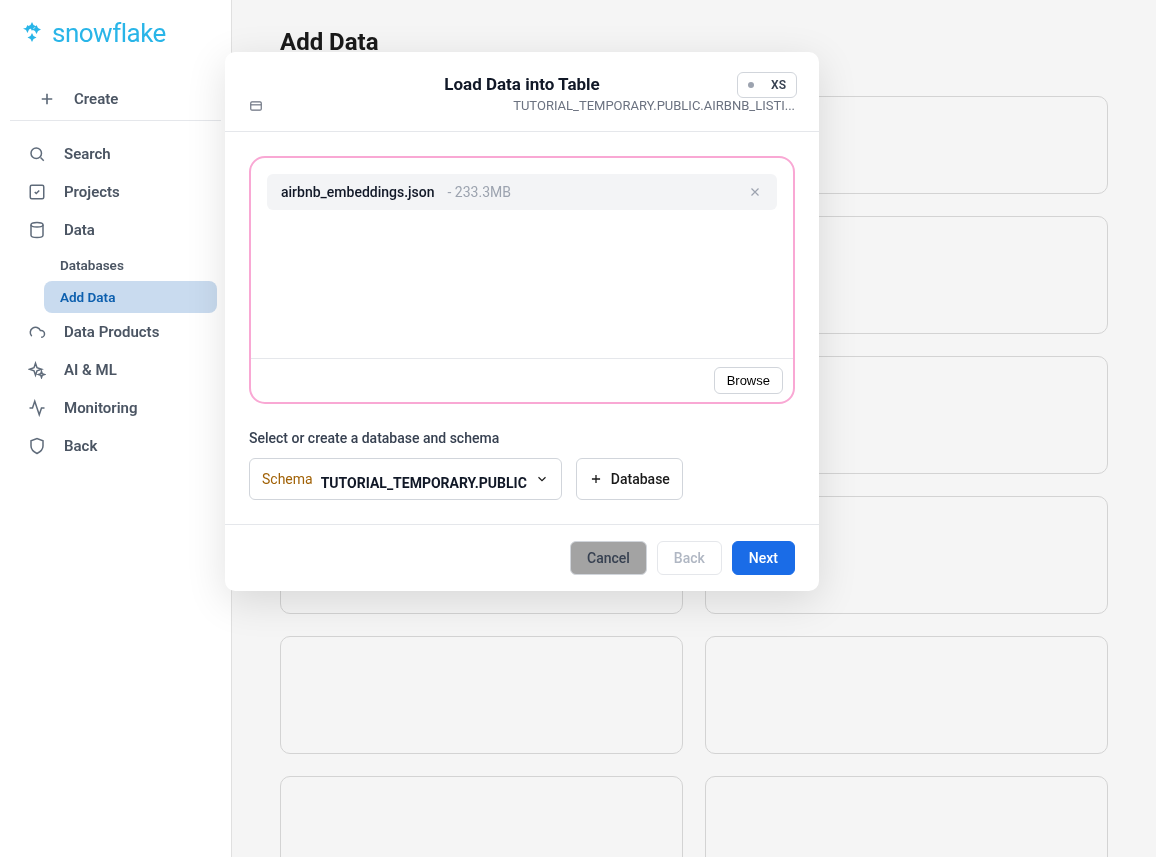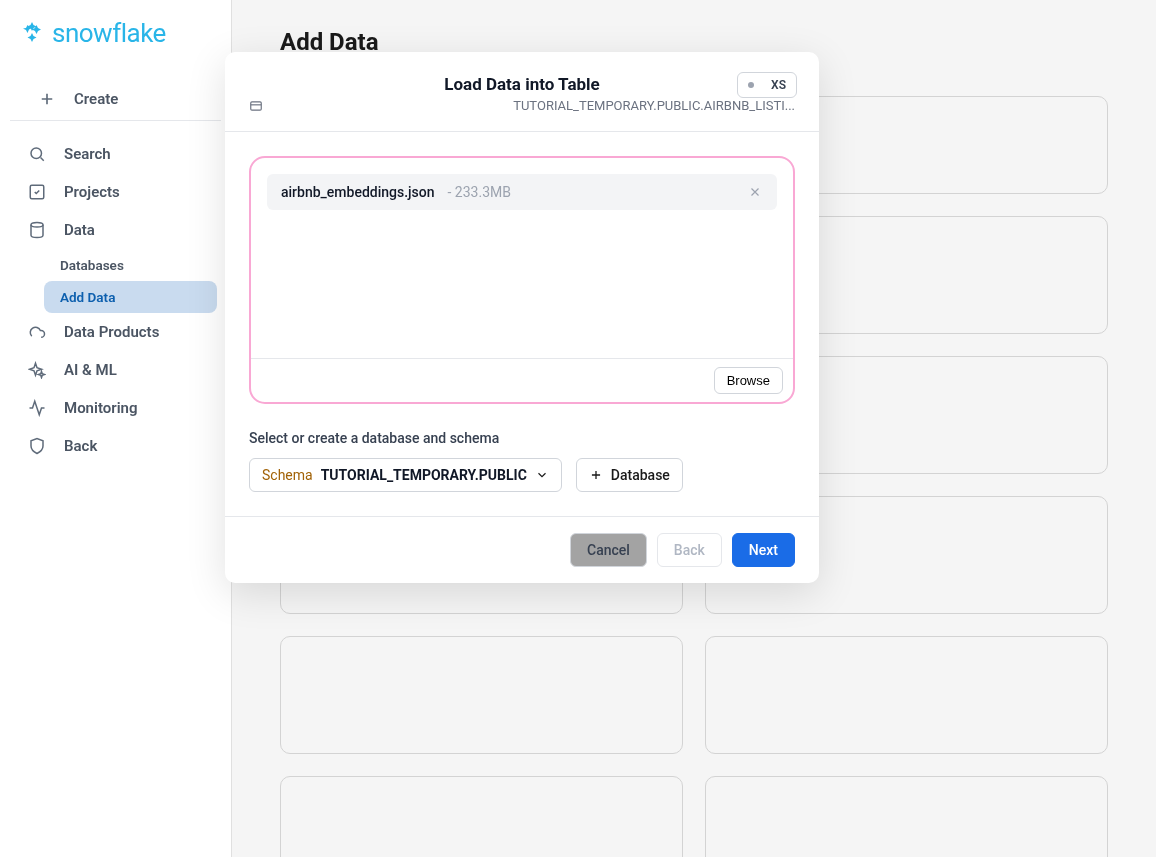--- a/index.html
+++ b/index.html
@@ -210,21 +210,21 @@
       border-radius: 6px;
       padding: 8px 12px;
       font-size: 14px;
       background: #fff;
       cursor: pointer;
       display: flex;
       align-items: center;
       gap: 8px;
     }
     .schema-label { color: #a16207; }
-    .schema-value { font-weight: 700; color: #111827; }
+    .schema-value { font-weight: 700; color: #111827; margin-top: 8px; }
     .db-btn { font-weight: 500; }
 
     .table-box {
       border: 1px solid #e5e7eb;
       border-radius: 8px;
       padding: 22px;
       margin-top: 24px;
     }
     .table-label { font-size: 14px; font-weight: 500; color: #374151; margin-bottom: 12px; }
     .table-select {

